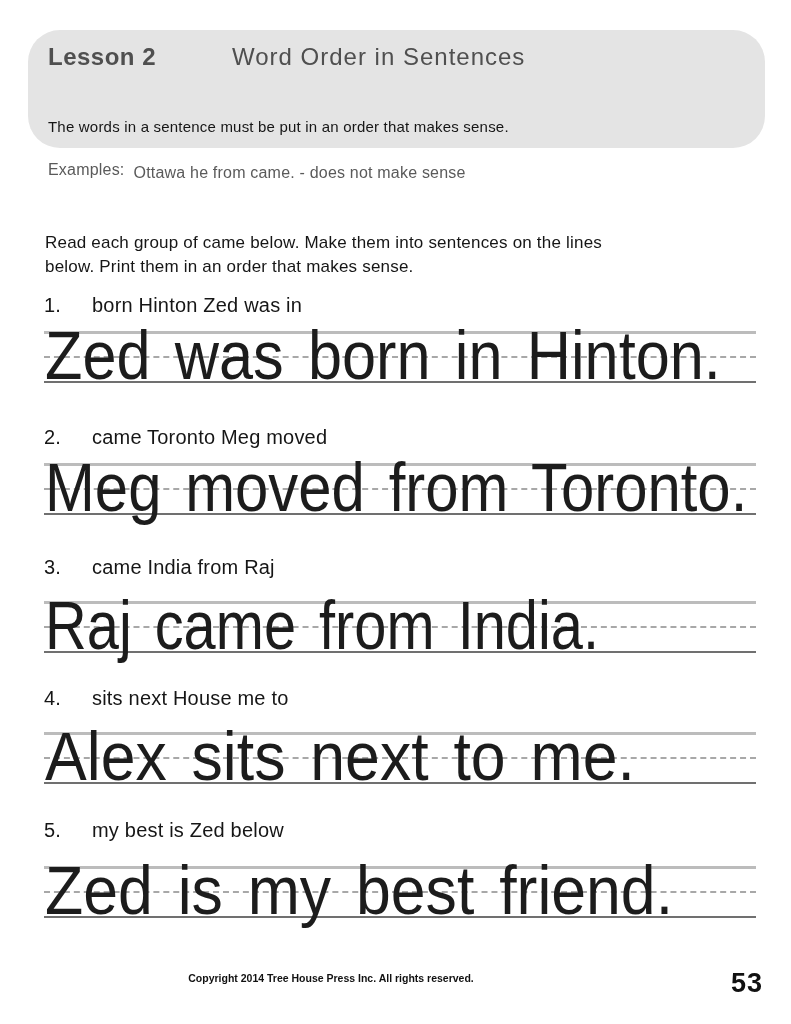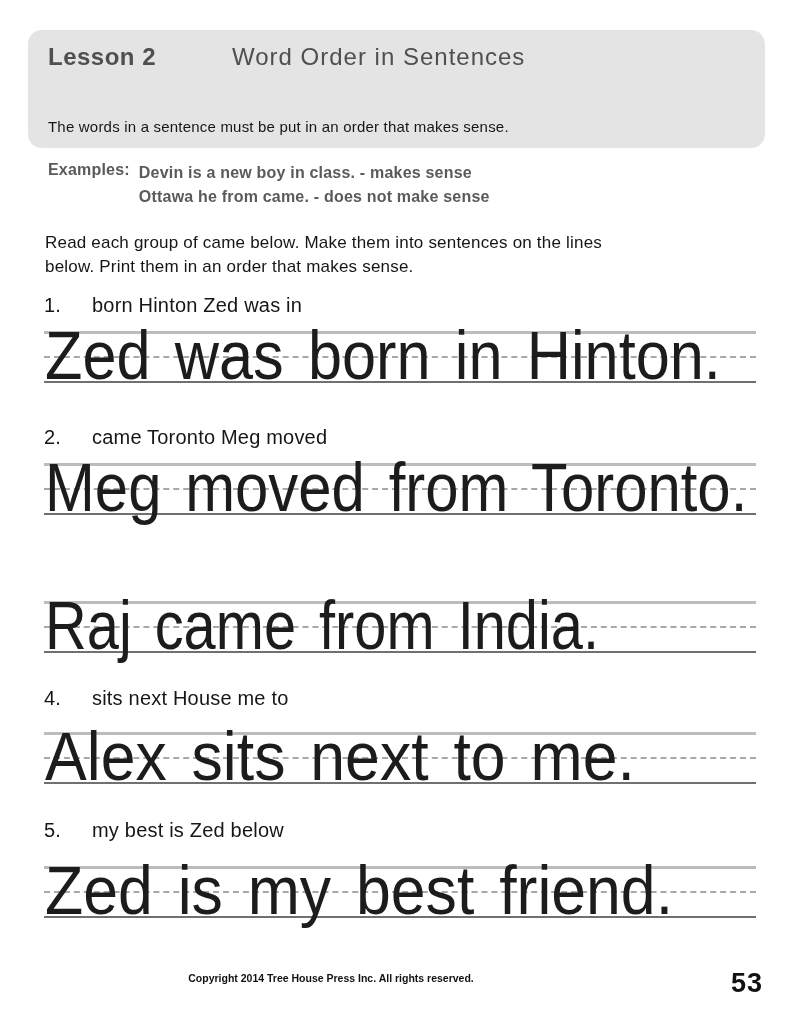--- a/index.html
+++ b/index.html
@@ -7,31 +7,31 @@
     --body-text:#161616; --answer-text:#1c1c1c;
     --guide-top:#bcbcbc; --guide-mid:#a8a8a8; --guide-bottom:#707070;
   }
   *{margin:0;padding:0;box-sizing:border-box;}
   html,body{background:#fff;}
   body{font-family:"Liberation Sans",sans-serif;}
   .page{position:relative;width:791px;height:1024px;background:#fff;overflow:hidden;}
 
   
   .lesson-header{position:absolute;left:28px;top:30px;width:737px;height:118px;
-    background:var(--header-box);border-radius:14px;}
+    background:var(--header-box);border-radius:32px;}
   .lesson-num{position:absolute;left:20px;top:13px;font-size:24px;font-weight:bold;
     letter-spacing:.5px;color:var(--heading-text);}
   .lesson-title{position:absolute;left:204px;top:13px;font-size:24px;font-weight:normal;
     letter-spacing:1px;color:var(--heading-text);}
   .intro{position:absolute;left:20px;top:88px;font-size:15px;color:var(--body-text);
     letter-spacing:.2px;}
 
   
   .examples{position:absolute;left:48px;top:161px;display:flex;font-size:16px;
-    color:var(--example-text);letter-spacing:.2px;font-weight:bold;}
+    color:var(--example-text);letter-spacing:.2px;}
   .ex-label{margin-right:9px;white-space:nowrap;}
   .ex-lines div{line-height:24px;white-space:nowrap;}
 
   
   .instructions{position:absolute;left:45px;top:231px;font-size:17px;color:var(--body-text);
     letter-spacing:.2px;}
   .instructions div{line-height:24px;white-space:nowrap;}
 
   
   .prompt{position:absolute;left:44px;font-size:20px;color:var(--body-text);
@@ -62,21 +62,20 @@
 
   <header class="lesson-header">
     <span class="lesson-num">Lesson 2</span>
     <span class="lesson-title">Word Order in Sentences</span>
     <p class="intro">The words in a sentence must be put in an order that makes sense.</p>
   </header>
 
   <div class="examples">
     <span class="ex-label">Examples:</span>
     <div class="ex-lines">
-      <div>Devin is a new boy in class. - makes sense</div>
       <div>Ottawa he from came. - does not make sense</div>
     </div>
   </div>
 
   <div class="instructions">
     <div>Read each group of came below. Make them into sentences on the lines</div>
     <div>below. Print them in an order that makes sense.</div>
   </div>
 
   <div class="prompt" style="top:294px">
@@ -92,20 +91,23 @@
   <div class="prompt" style="top:426px">
     <span class="num">2.</span><span>came Toronto Meg moved</span>
   </div>
   <div class="guides" style="top:463px">
     <div class="g-top"></div>
     <div class="g-mid"></div>
     <div class="g-bot"></div>
   </div>
   <div class="answer" style="top:454px;--sx:.88">Meg moved from Toronto.</div>
 
+  <div class="prompt" style="top:556px">
+    <span class="num">3.</span><span>came India from Raj</span>
+  </div>
   <div class="guides" style="top:601px">
     <div class="g-top"></div>
     <div class="g-mid"></div>
     <div class="g-bot"></div>
   </div>
   <div class="answer" style="top:592px;--sx:.85">Raj came from India.</div>
 
   <div class="prompt" style="top:687px">
     <span class="num">4.</span><span>sits next House me to</span>
   </div>

